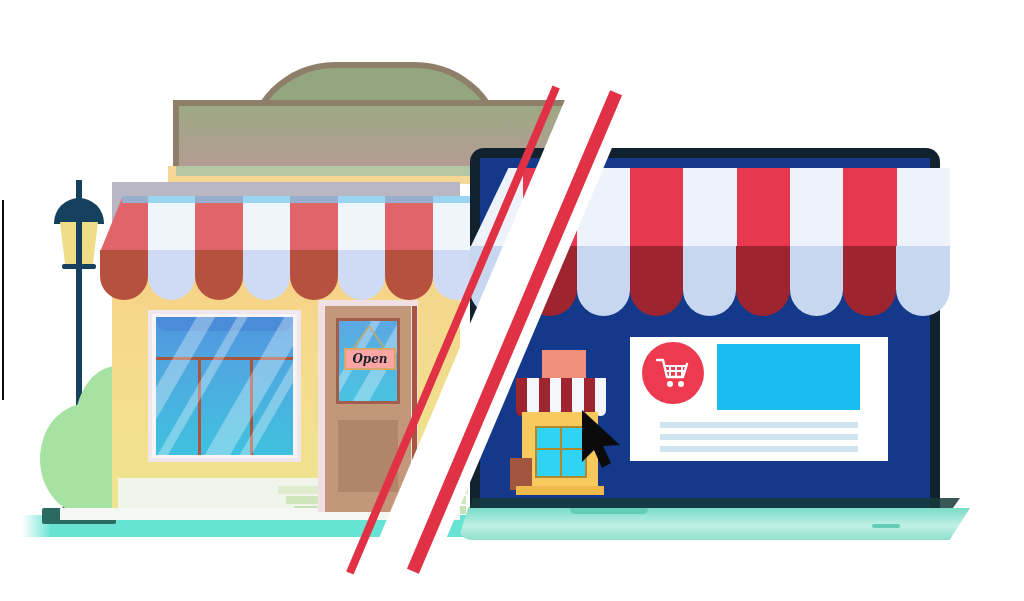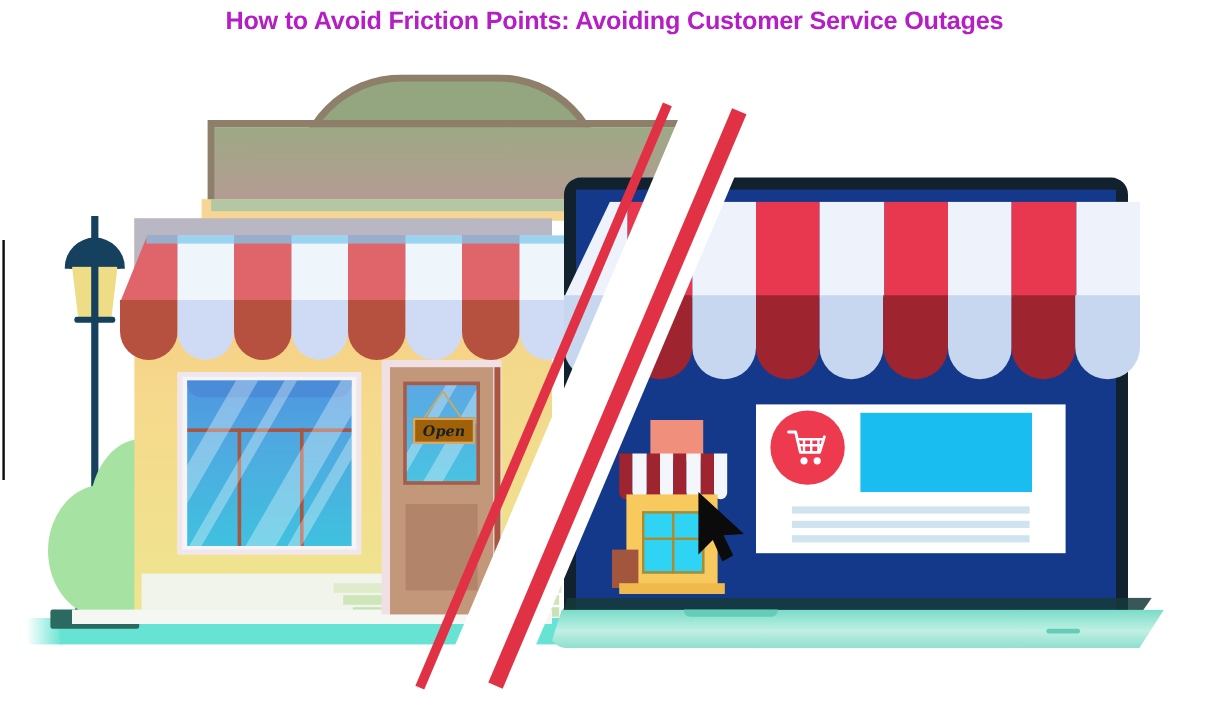--- a/index.html
+++ b/index.html
@@ -98,21 +98,21 @@
   
   .door-frame{position:absolute;left:318px;top:300px;width:100px;height:212px;background:#f0e0e4;}
   .door{position:absolute;left:325px;top:306px;width:86px;height:206px;background:#c2977a;}
   .door-glass{position:absolute;left:336px;top:318px;width:64px;height:86px;
      background:linear-gradient(180deg,#5ba8e3 0%,#49c3e2 100%);
      border:3px solid #a25d4d;box-sizing:border-box;overflow:hidden;}
   .door-panel{position:absolute;left:338px;top:420px;width:60px;height:72px;background:#b2856b;}
   .door-jamb{position:absolute;left:412px;top:306px;width:5px;height:206px;background:#a9553f;}
   
   .open-string{position:absolute;left:349px;top:326px;width:40px;height:24px;}
-  .open-sign{position:absolute;left:344px;top:348px;width:52px;height:22px;background:#a16207;
+  .open-sign{position:absolute;left:344px;top:348px;width:52px;height:22px;background:#fca5a5;
      border:2px solid #d8a86a;box-sizing:border-box;display:flex;align-items:center;justify-content:center;}
   .open-sign span{font-family:"DejaVu Serif", serif;font-size:12px;font-weight:bold;color:#16212b;
      font-style:italic;line-height:1;}
 
   
   .step{position:absolute;background:#dfeccb;}
   .step1{left:278px;top:486px;width:190px;height:8px;}
   .step2{left:286px;top:496px;width:180px;height:8px;background:#cfe6bb;}
   .step3{left:294px;top:506px;width:172px;height:8px;background:#c7e2b4;}
   .stoop{position:absolute;left:118px;top:478px;width:340px;height:34px;background:#f1f4ea;}
@@ -170,21 +170,20 @@
   .divider{position:absolute;left:0;top:0;width:1024px;height:601px;pointer-events:none;}
   .dv-line{position:absolute;background:#e03244;transform-origin:center;}
   .dv-white{position:absolute;background:#ffffff;transform-origin:center;}
 
 </style>
 </head>
 <body>
 
 <div id="stage">
 
-  <div class="title">How to Avoid Friction Points: Avoiding Customer Service Outages</div>
 
   <div class="edge-rule"></div>
 
   <div class="scene-left">
 
     <div class="ground-teal"></div>
 
     <div>
       <div class="lamp-neck"></div>
       <div class="lamp-head"></div>

